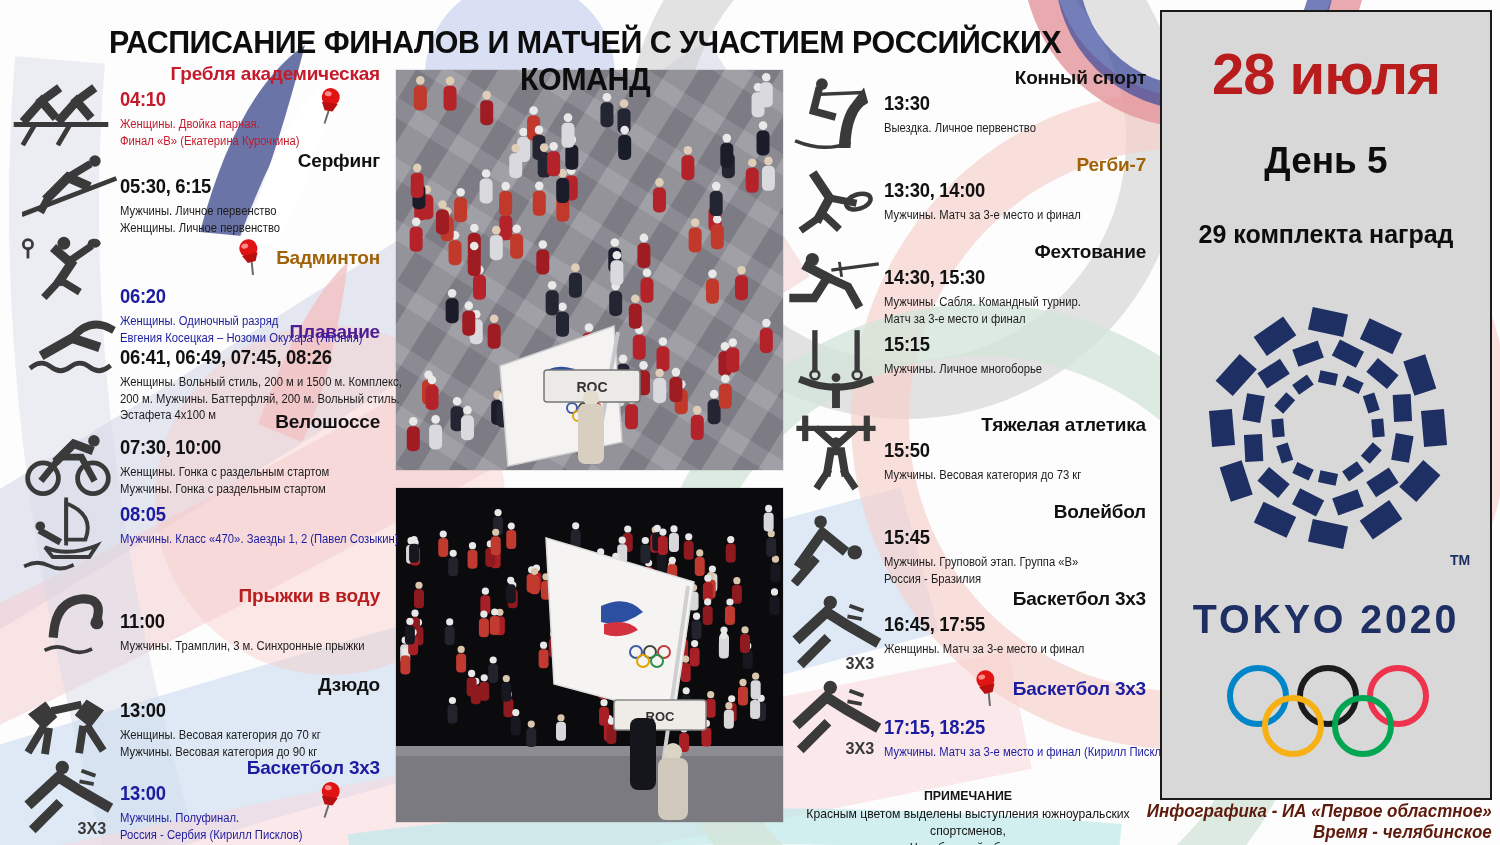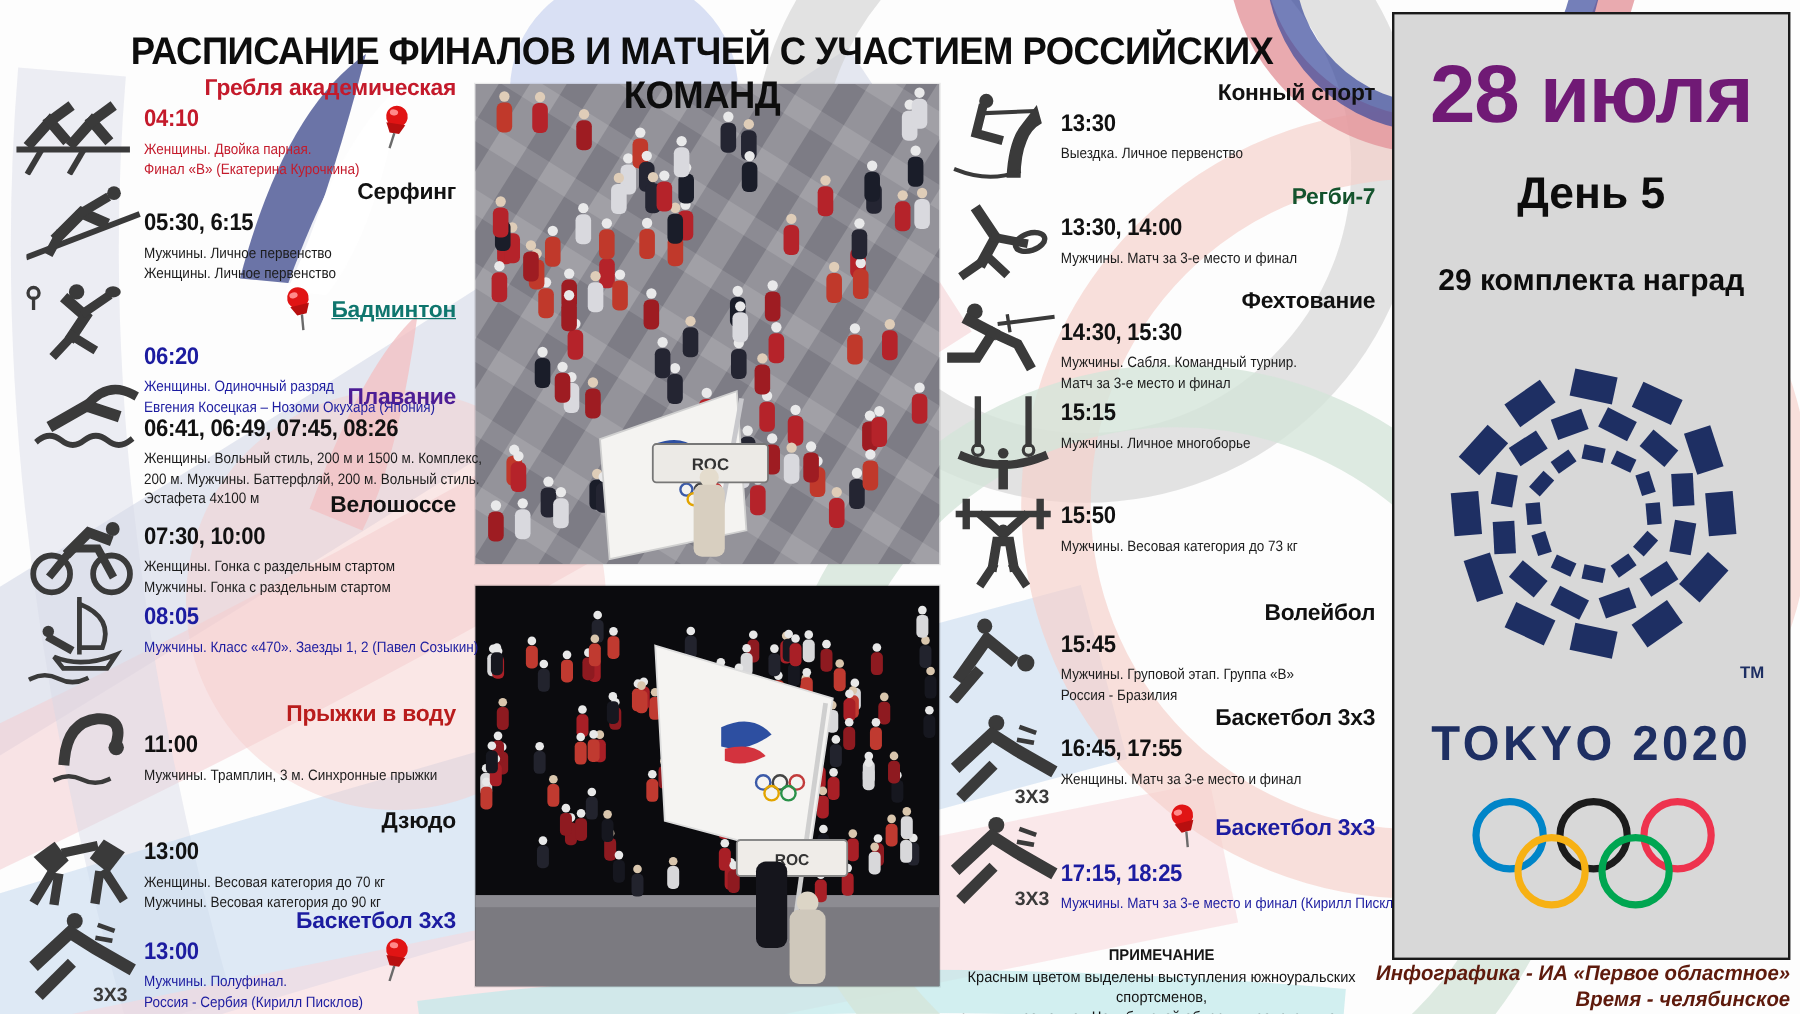--- a/index.html
+++ b/index.html
@@ -15,21 +15,21 @@
   .time{font-weight:bold;font-size:20px;margin-top:4px;letter-spacing:-0.3px;
         transform:scaleX(.92);transform-origin:left;}
   .desc{font-size:12.5px;line-height:1.34;margin-top:5px;white-space:nowrap;
         transform:scaleX(.9);transform-origin:left;}
   .pin-abs{position:absolute;right:36px;top:22px;transform:rotate(9deg);}
   .picto{position:absolute;z-index:4;}
   .photo{position:absolute;z-index:3;box-shadow:0 0 0 1px rgba(0,0,0,.08);}
   .panel{position:absolute;left:1160px;top:10px;width:332px;height:790px;background:#d8d8d8;
          border:2px solid #1a1a1a;box-sizing:border-box;z-index:7;}
   .p-date{position:absolute;left:0;top:28px;width:100%;text-align:center;
-          font-size:68px;font-weight:bold;letter-spacing:-1px;color:#701a75;}
+          font-size:58px;font-weight:bold;letter-spacing:-1px;color:#b91c1c;}
   .p-day{position:absolute;left:0;top:128px;width:100%;text-align:center;
          font-size:37px;font-weight:bold;color:#0d0d0d;}
   .p-medals{position:absolute;left:0;top:208px;width:100%;text-align:center;
             font-size:25px;font-weight:bold;color:#0d0d0d;}
   .p-emblem{position:absolute;left:28px;top:278px;}
   .p-tm{position:absolute;left:288px;top:540px;font-size:14px;font-weight:bold;color:#1e2f63;}
   .p-logo{position:absolute;left:0;top:584px;width:100%;text-align:center;
           font-size:41px;font-weight:bold;letter-spacing:3px;color:#1e2f63;
           transform:scaleX(.96);transform-origin:center;}
   .p-rings{position:absolute;left:60px;top:652px;}
@@ -591,21 +591,21 @@
         </div>
       </div>
       <div class="picto" style="left: 22px; top: 146px;"><svg width="96" height="78" viewBox="0 0 100 80" fill="none" stroke="#3a3a3a" stroke-linecap="square">
    <line x1="2" y1="70" x2="96" y2="34" stroke-width="5"></line>
           <path d="M28 52 L48 32 L66 40" stroke-width="10"></path>
    <path d="M48 32 L68 20" stroke-width="8"></path>
           <circle cx="76" cy="15" r="6" fill="#3a3a3a" stroke="none"></circle>
    <path d="M28 52 L21 65" stroke-width="8"></path>
         </svg></div>
       <div class="entry" style="left: 120px; top: 237px; width: 260px;">
-        <div class="sport" style="color: #0f766e; text-decoration: underline;"><span class="pin-inline"><svg width="30" height="40" viewBox="0 0 30 40">
+        <div class="sport" style="color: #a16207;"><span class="pin-inline"><svg width="30" height="40" viewBox="0 0 30 40">
   <circle cx="15" cy="11" r="9" fill="#e11414"></circle>
   <ellipse cx="12" cy="8" rx="3.5" ry="2.5" fill="#ff8a8a"></ellipse>
   <path d="M7 17 L23 17 L19 25 L11 25 Z" fill="#b80f0f"></path>
   <line x1="15" y1="25" x2="13" y2="38" stroke="#6a6a6a" stroke-width="2"></line>
             </svg></span><span>Бадминтон</span></div>
         <div class="time" style="color: rgb(28, 28, 160);">06:20</div>
         <div class="desc" style="color: rgb(28, 28, 160);">
           <div>Женщины. Одиночный разряд</div>
           <div>Евгения Косецкая – Нозоми Окухара (Япония)</div>
         </div>
@@ -717,21 +717,21 @@
         </div>
       </div>
       <div class="picto" style="left: 788px; top: 74px;"><svg width="88" height="80" viewBox="0 0 100 95" fill="none" stroke="#3a3a3a" stroke-linecap="square">
    <path d="M58 88 Q60 50 74 34 L88 16 L93 34 Q82 40 78 52 Q72 66 72 88 Z" fill="#3a3a3a" stroke="none"></path>
    <circle cx="38" cy="12" r="7" fill="#3a3a3a" stroke="none"></circle>
           <path d="M34 20 L28 44 L50 50" stroke-width="9"></path>
    <line x1="38" y1="24" x2="85" y2="22" stroke-width="4"></line>
           <path d="M8 80 Q40 93 70 82" stroke-width="4"></path>
         </svg></div>
       <div class="entry" style="left: 884px; top: 155px; width: 262px;">
-        <div class="sport" style="color: #14532d;"><span>Регби-7</span></div>
+        <div class="sport" style="color: #a16207;"><span>Регби-7</span></div>
         <div class="time" style="color: rgb(17, 17, 17);">13:30, 14:00</div>
         <div class="desc" style="color: rgb(28, 28, 28);">
           <div>Мужчины. Матч за 3-е место и финал</div>
         </div>
       </div>
       <div class="picto" style="left: 790px; top: 159px;"><svg width="90" height="78" viewBox="0 0 100 80" fill="none" stroke="#3a3a3a" stroke-linecap="square">
    <path d="M28 16 L44 40 L32 62" stroke-width="10"></path>
           <path d="M44 40 L70 45" stroke-width="8"></path>
    <path d="M32 62 L15 74 M36 57 L52 72" stroke-width="8"></path>
    <ellipse cx="76" cy="44" rx="14" ry="8" transform="rotate(-18 76 44)" stroke-width="5"></ellipse>
@@ -761,20 +761,21 @@
       <div class="picto" style="left: 792px; top: 328px;"><svg width="88" height="80" viewBox="0 0 100 84" fill="none" stroke="#3a3a3a" stroke-linecap="square">
    <line x1="26" y1="2" x2="26" y2="44" stroke-width="6"></line>
           <line x1="74" y1="2" x2="74" y2="44" stroke-width="6"></line>
    <circle cx="26" cy="50" r="5" stroke-width="3"></circle>
           <circle cx="74" cy="50" r="5" stroke-width="3"></circle>
    <circle cx="50" cy="53" r="5" fill="#3a3a3a" stroke="none"></circle>
    <path d="M12 56 Q50 72 88 56" stroke-width="8"></path>
           <line x1="50" y1="64" x2="50" y2="83" stroke-width="9"></line>
         </svg></div>
       <div class="entry" style="left: 884px; top: 415px; width: 262px;">
+        <div class="sport" style="color: rgb(17, 17, 17);"><span>Тяжелая атлетика</span></div>
         <div class="time" style="color: rgb(17, 17, 17);">15:50</div>
         <div class="desc" style="color: rgb(28, 28, 28);">
           <div>Мужчины. Весовая категория до 73 кг</div>
         </div>
       </div>
       <div class="picto" style="left: 792px; top: 413px;"><svg width="88" height="80" viewBox="0 0 100 84" fill="none" stroke="#3a3a3a" stroke-linecap="square">
    <line x1="8" y1="14" x2="92" y2="14" stroke-width="6"></line>
           <line x1="15" y1="3" x2="15" y2="25" stroke-width="7"></line>
    <line x1="85" y1="3" x2="85" y2="25" stroke-width="7"></line>
           <path d="M30 16 L50 34 L70 16" stroke-width="8"></path>

